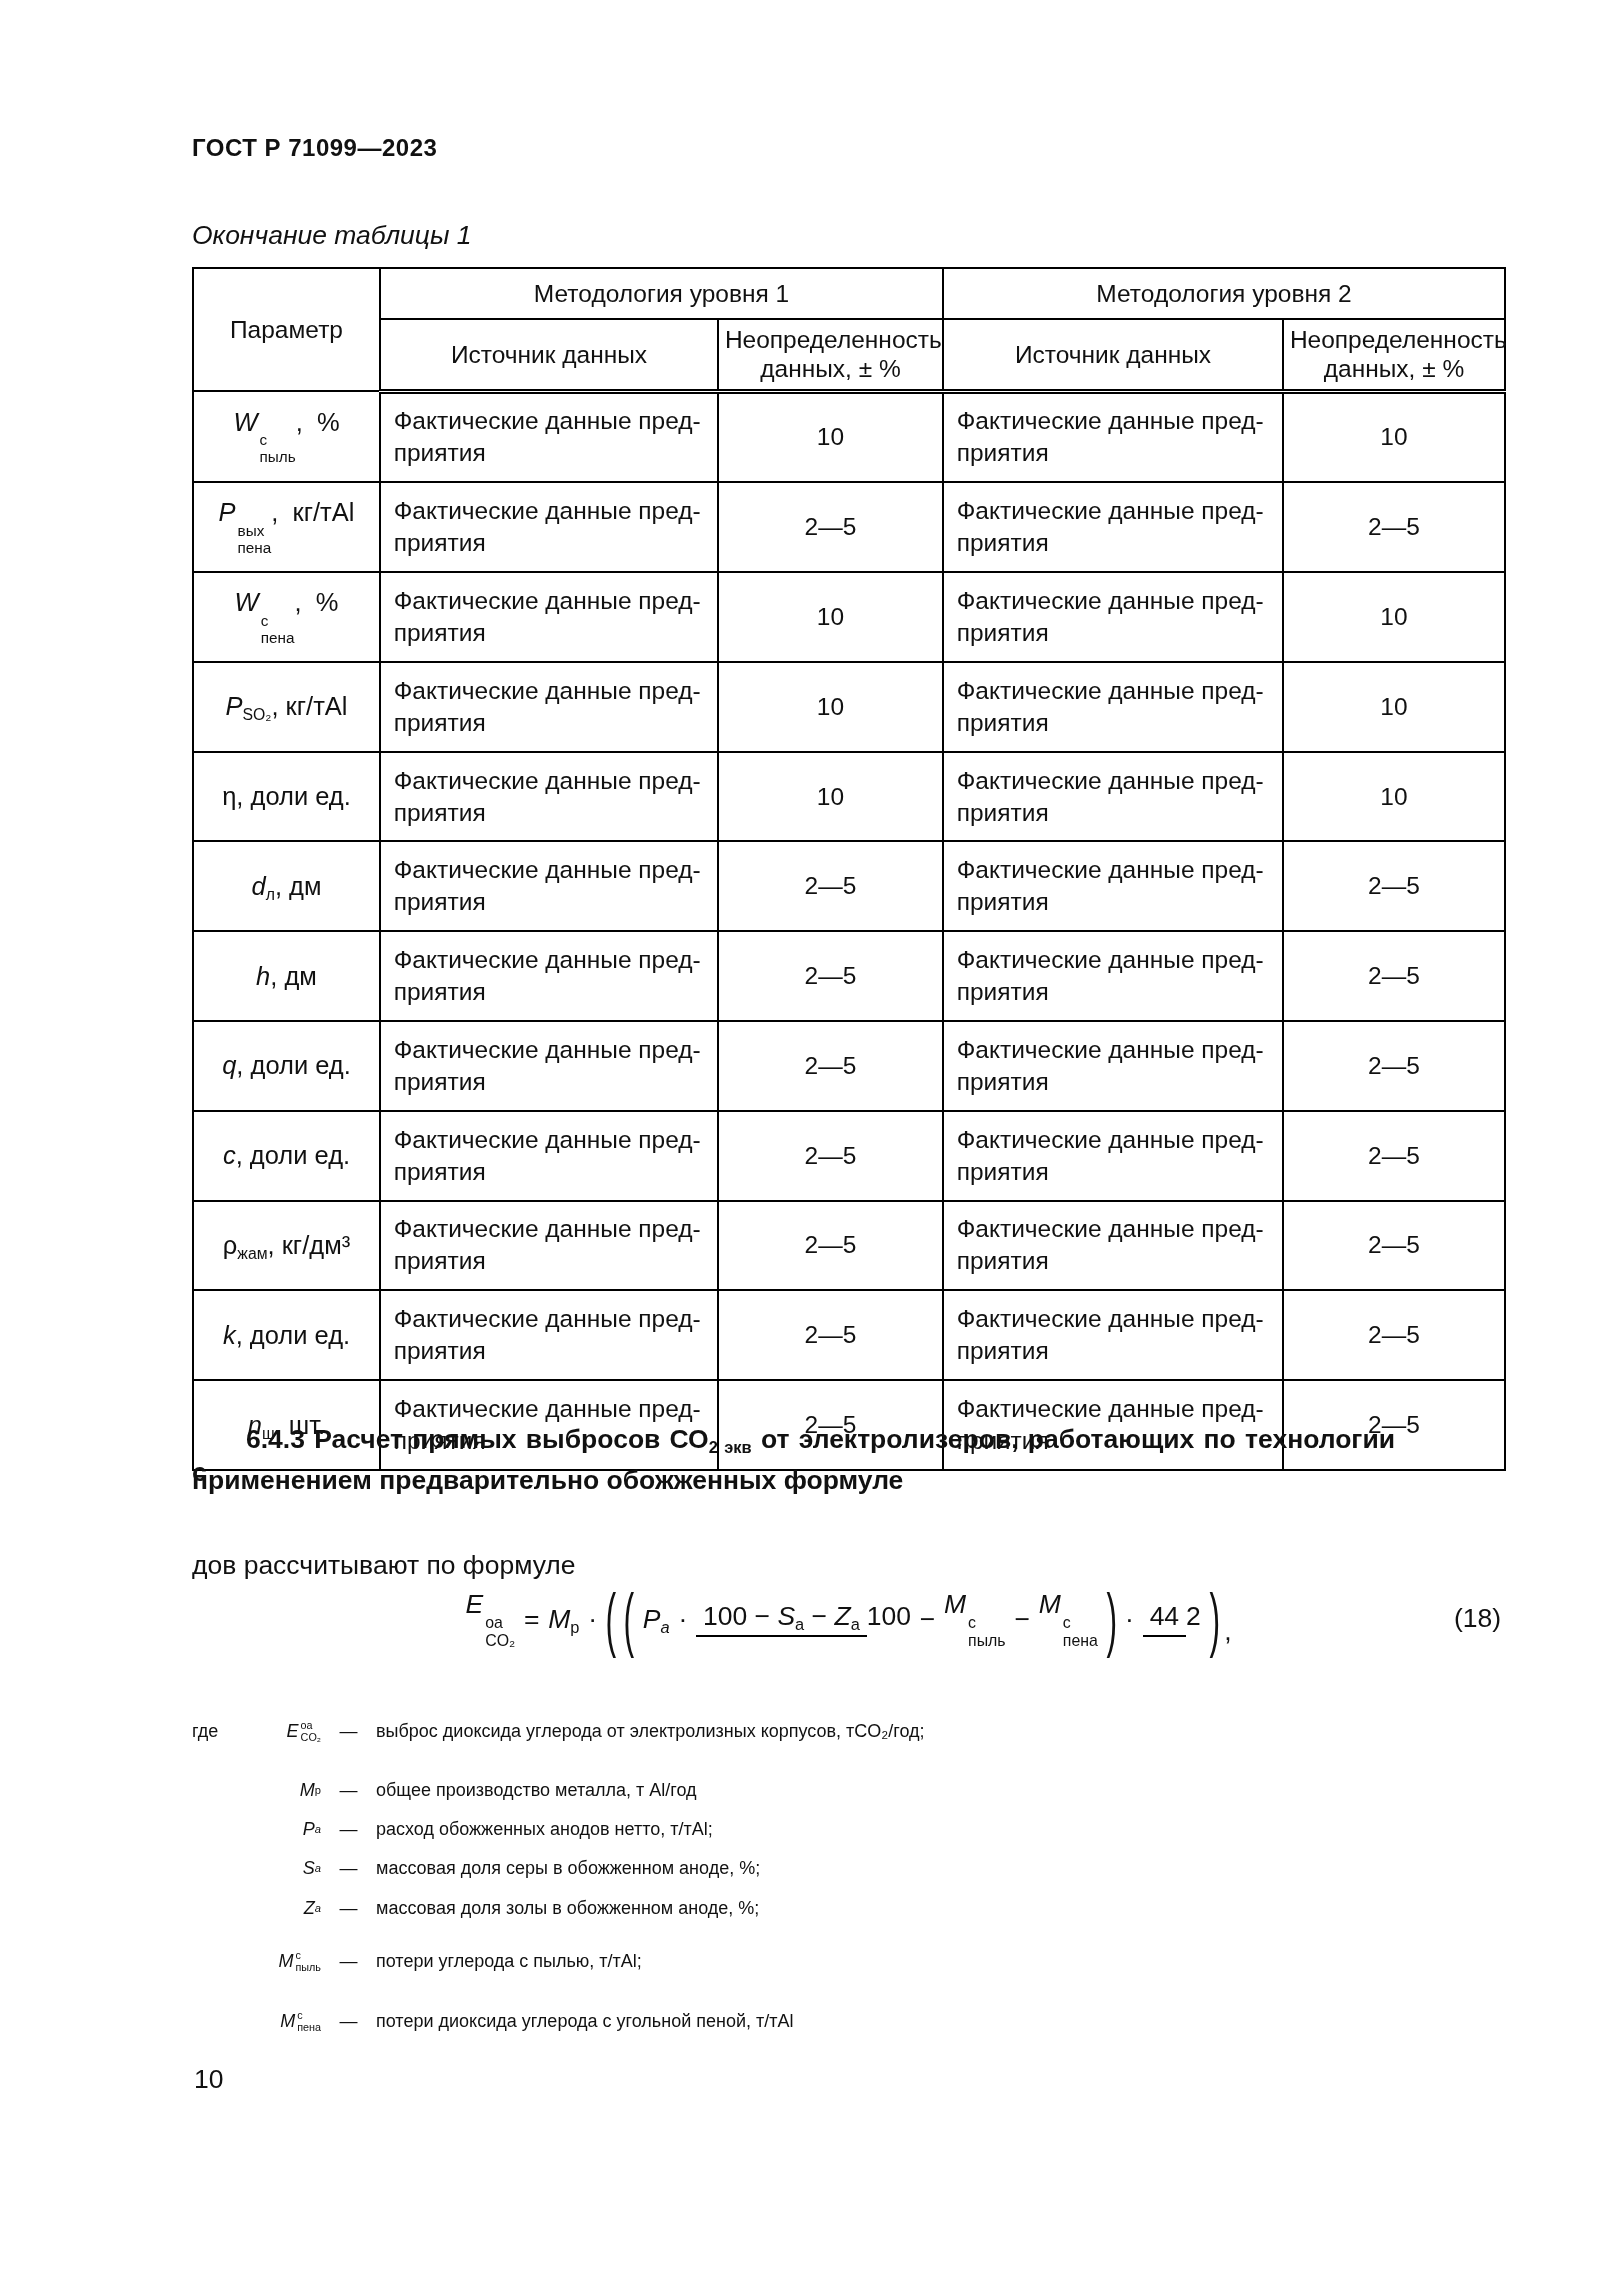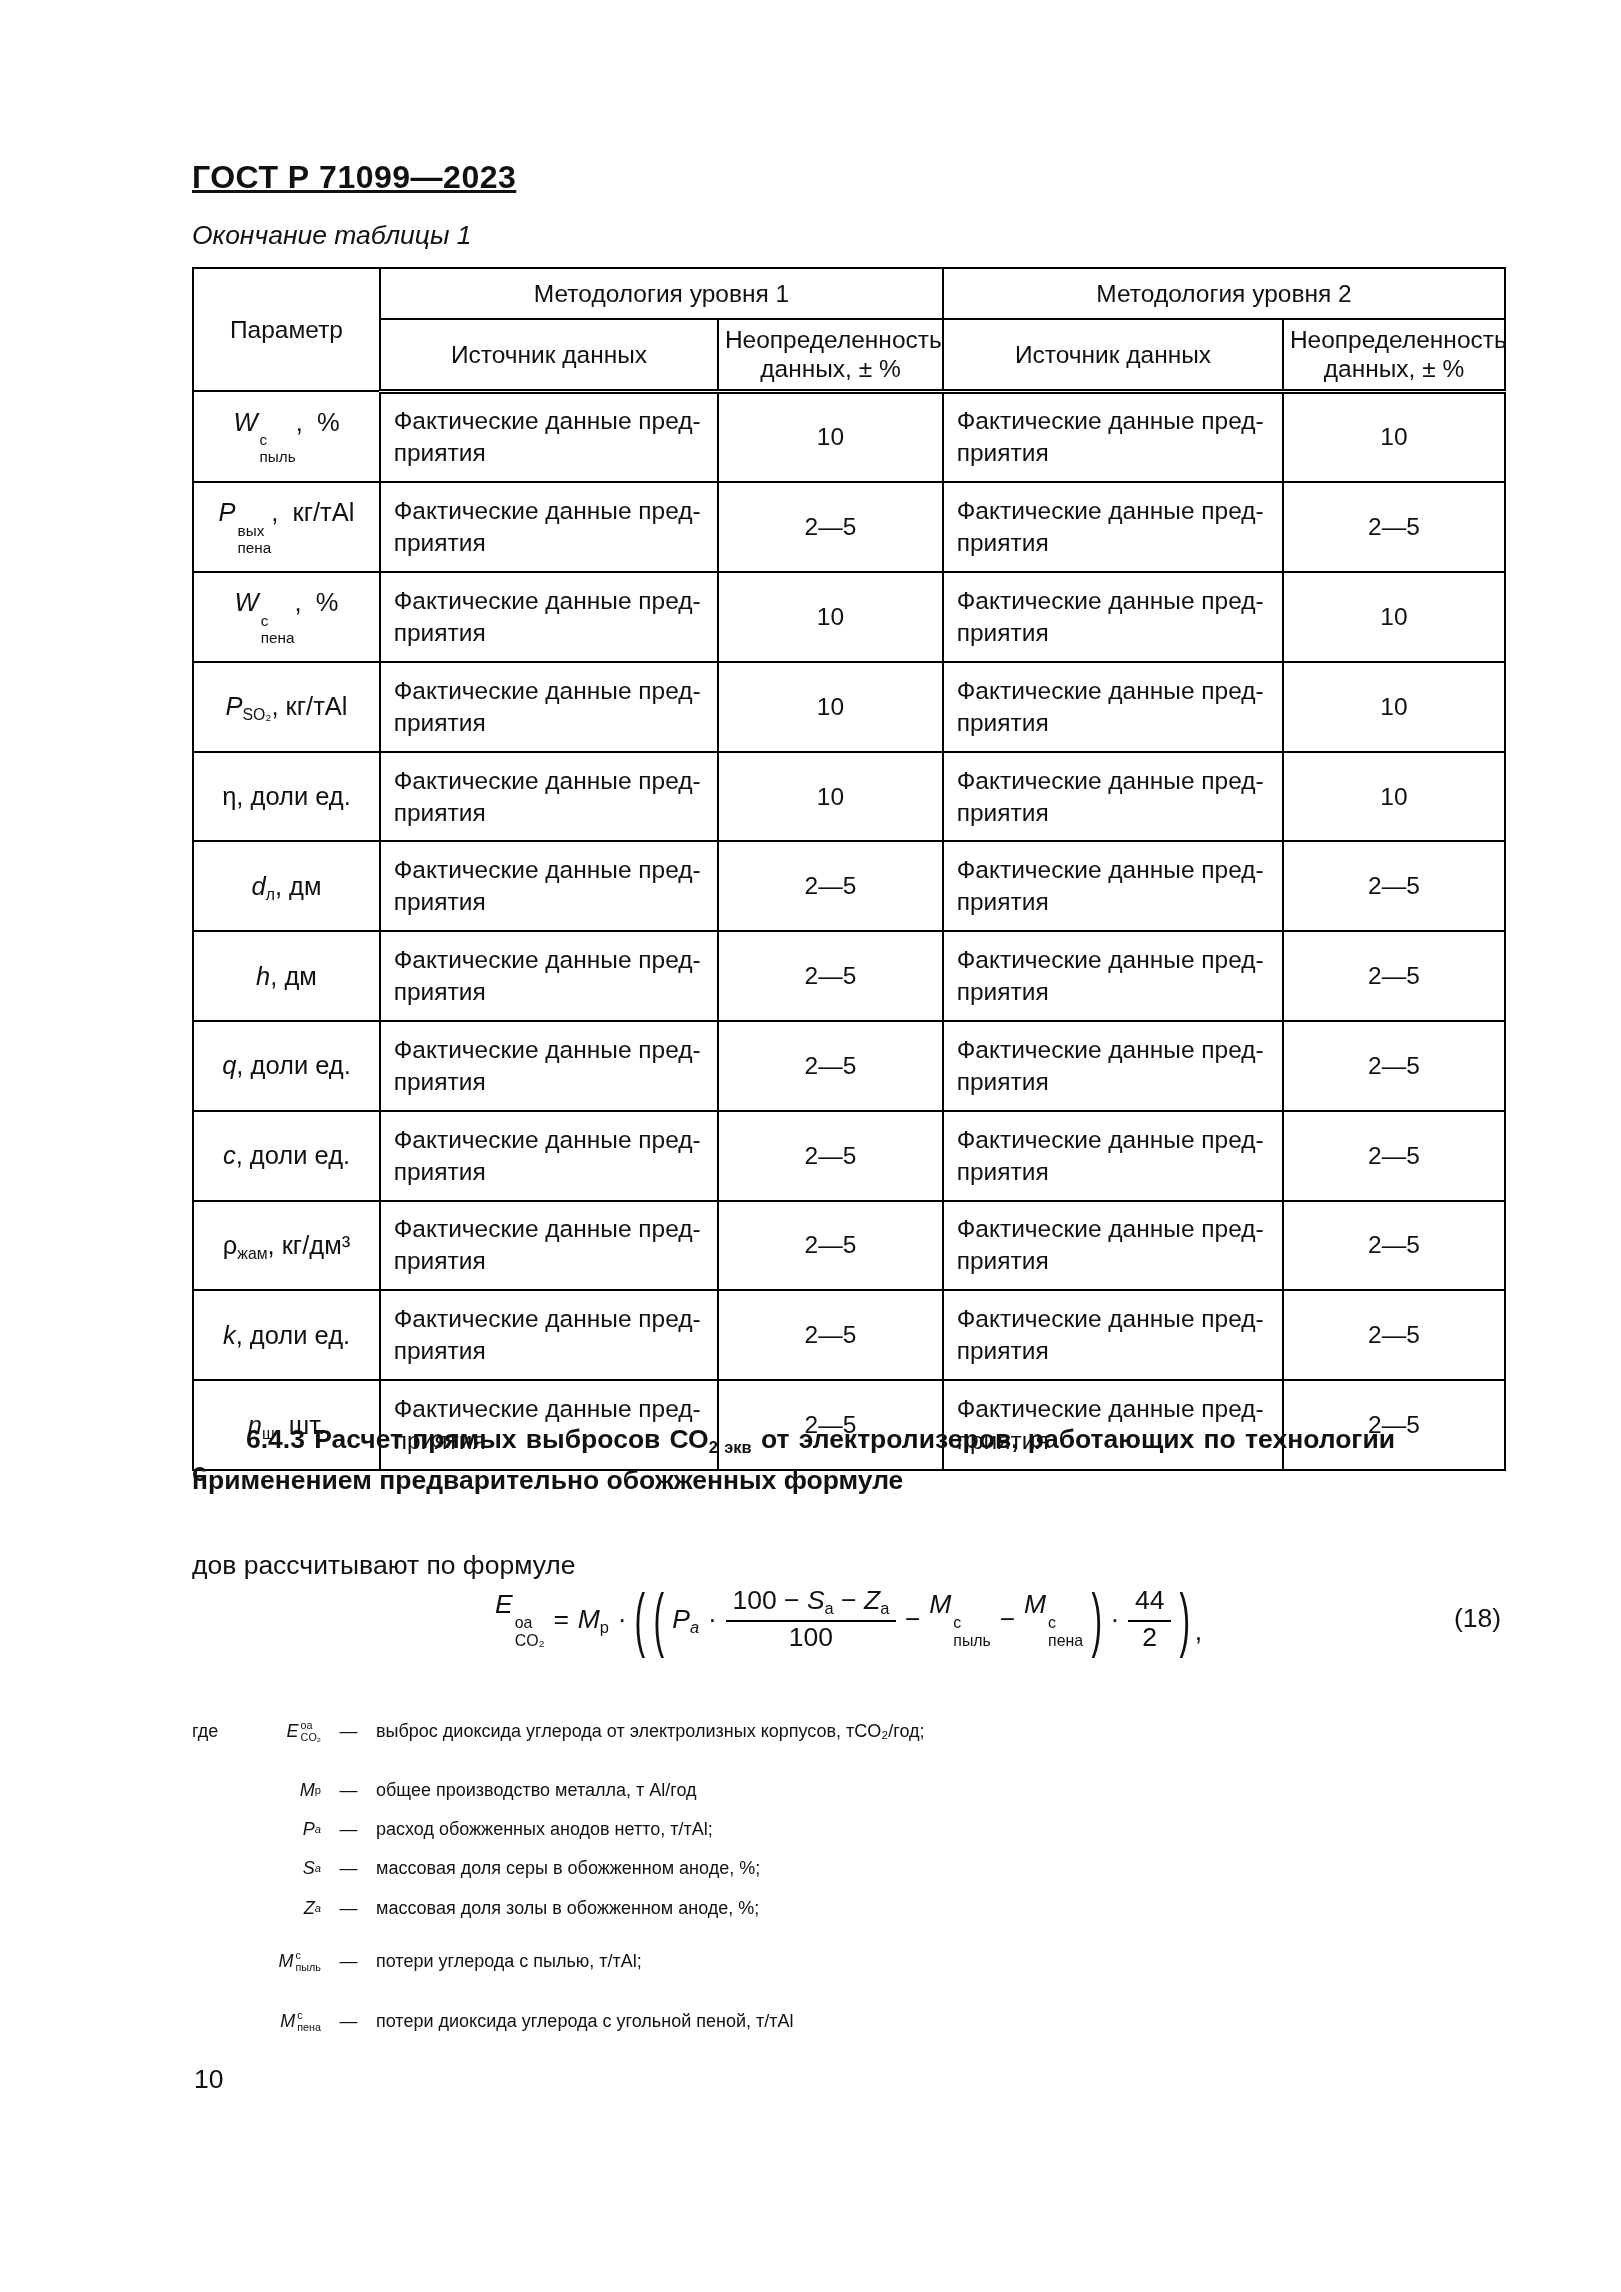--- a/index.html
+++ b/index.html
@@ -1,20 +1,20 @@
 <!DOCTYPE html>
 <html><head>
 <meta charset="utf-8">
 <style>
   html,body{margin:0;padding:0;}
   body{width:1621px;height:2293px;background:#ffffff;color:#111;
        font-family:"Liberation Sans", sans-serif;}
   .page{position:relative;width:1621px;height:2293px;background:#fff;overflow:hidden;}
   .abs{position:absolute;}
-  .doc-header{left:192px;top:159px;font-size:32px;font-weight:700;letter-spacing:0.5px;text-decoration:underline;}
+  .doc-header{left:192px;top:134px;font-size:24px;font-weight:700;letter-spacing:0.5px;}
   .caption{left:192px;top:220px;font-size:26.5px;font-style:italic;}
 
   .tablewrap{position:absolute;left:192px;top:267px;width:1313px;}
   table{width:1313px;border-collapse:collapse;table-layout:fixed;font-size:24.5px;color:#111;}
   th,td{border:2px solid #000;}
   th{font-weight:400;text-align:center;vertical-align:middle;padding:2.9px 5.9px;line-height:29px;}
   tr.hrow1 th{height:43px;border-radius:14px;}
   tr.hrow2 th{height:63px;border-bottom:5.9px double #000;}
   td{height:80px;vertical-align:middle;}
   td.param{text-align:center;font-size:25.5px;padding:0 3.9px;}
@@ -26,21 +26,21 @@
       font-size:0.60em;line-height:1.12;vertical-align:-0.95em;margin-left:2px;}
 
   .txtline{left:192px;width:1203px;font-size:26.5px;line-height:33px;}
   .bold{font-weight:700;}
   .just{text-align:justify;text-align-last:justify;}
   .ind{text-indent:54px;}
   .h1{top:1423px;} .h2{top:1464px;} .p1{top:1507px;} .p2{top:1549px;}
 
   .formula{left:192px;top:1566px;width:1313px;height:106px;}
   .eq{display:flex;align-items:center;justify-content:center;gap:8.8px;font-size:26.5px;height:106px;}
-  .frac{display:inline-flex;flex-direction:column;text-align:center;}
+  .frac{display:inline-flex;flex-direction:row;text-align:center;}
   .frac .num{padding:0 6.9px 3.9px;border-bottom:2px solid #000;}
   .frac .den{padding-top:0;}
   .bigp{display:inline-block;transform:scaleY(2.45) scaleX(1.1);font-size:29px;font-weight:300;}
   .eq-comma{align-self:flex-end;padding-bottom:25.5px;margin-left:-3.9px;}
   .eq-num{position:absolute;right:3.9px;top:37px;font-size:26.5px;}
 
   .def-row{position:absolute;left:192px;width:1313px;display:grid;
            grid-template-columns:129px 55px 1fr;align-items:center;font-size:18px;line-height:32px;}
   .def-sym{display:flex;justify-content:flex-end;align-items:center;white-space:nowrap;}
   .def-sym .gde{margin-right:auto;font-style:normal;}

